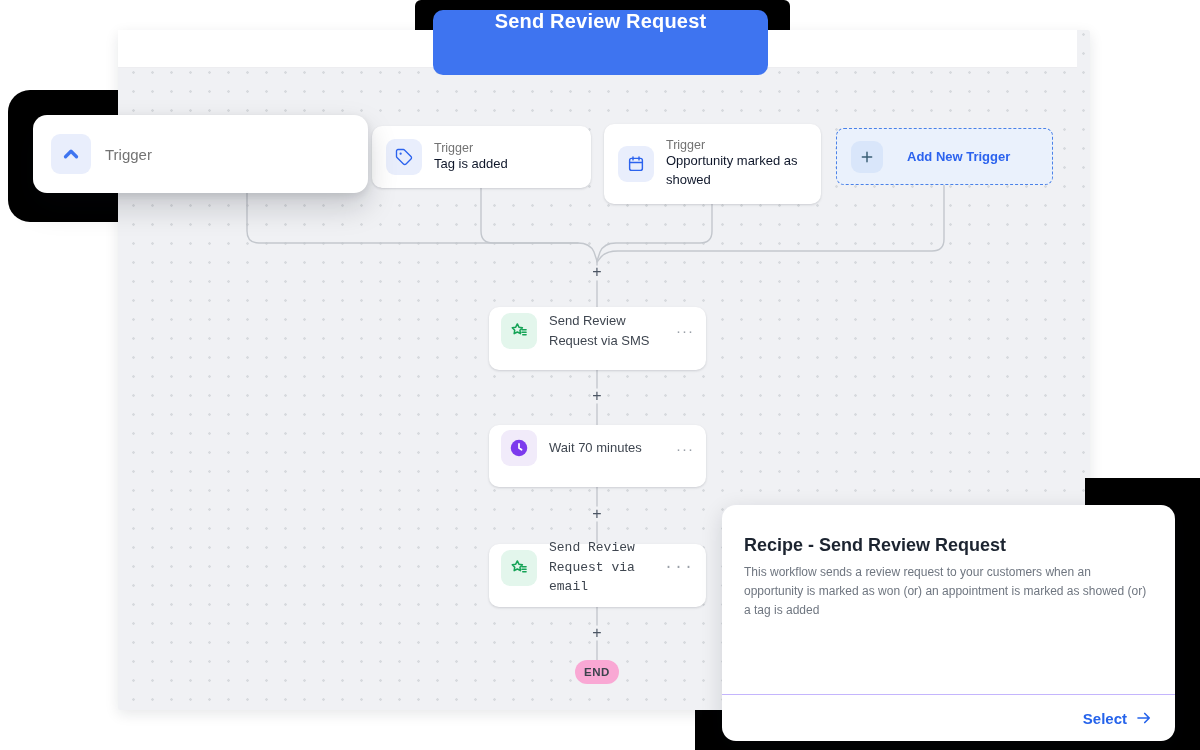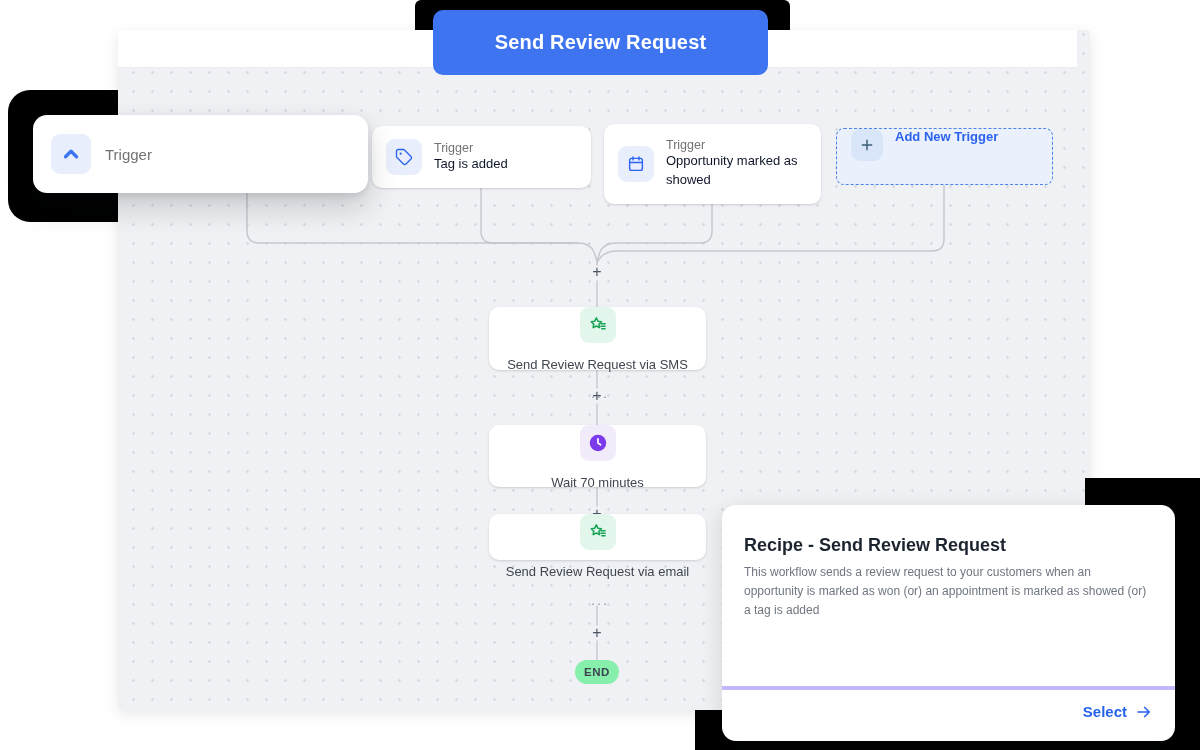--- a/index.html
+++ b/index.html
@@ -19,21 +19,21 @@
     background-image:radial-gradient(circle, #d7dade 1.1px, transparent 1.5px);
     background-size:19px 19px; background-position:6px 14px;
     border-radius:3px; box-shadow:0 4px 14px rgba(20,25,40,.10); }
   .canvas-header { position:absolute; left:0; top:0; width:959px; height:38px; background:#ffffff; border-bottom:1px solid #ededf0; }
 
   svg.connectors { position:absolute; left:0; top:0; width:1200px; height:750px; z-index:3; pointer-events:none; }
   .plus-sign { position:absolute; z-index:3; color:#4b5563; font-size:16px; font-weight:400; transform:translate(-50%,-50%); line-height:1; }
 
   
   .title-button { position:absolute; left:433px; top:10px; width:335px; height:65px; z-index:6;
-    background:#3e74f0; border-radius:10px; display:flex; align-items:center; justify-content:center;
+    background:#3e74f0; border-radius:10px; display:flex; align-items:flex-start; justify-content:center;
     color:#ffffff; font-size:20px; font-weight:700; letter-spacing:.2px; cursor:pointer; }
 
   
   .card { position:absolute; background:#ffffff; border-radius:10px; display:flex; align-items:center;
     box-shadow:0 1px 3px rgba(20,25,40,.10), 0 1px 2px rgba(20,25,40,.06); z-index:4; }
   .icon-tile { flex:0 0 auto; display:flex; align-items:center; justify-content:center; border-radius:9px; }
   .tile-blue   { background:#e9eefc; }
   .tile-blue2  { background:#d9e6fa; }
   .tile-green  { background:#e3f6ec; }
   .tile-purple { background:#f1ebfa; }
@@ -50,42 +50,42 @@
   .trigger-sm { padding:0 14px; gap:12px; }
   .trigger-sm .icon-tile { width:36px; height:36px; }
   .trigger-sm .trigger-label { font-size:12.5px; }
   .trigger-sm .trigger-name  { font-size:13px; line-height:1.45; }
 
   .trigger-2 { left:372px; top:126px; width:219px; height:62px; }
   .trigger-3 { left:604px; top:124px; width:217px; height:80px; }
 
   .add-trigger { position:absolute; left:836px; top:128px; width:217px; height:57px; z-index:4;
     background:#eaf1fc; border:1.6px dashed #4b82e8; border-radius:8px;
-    display:flex; align-items:flex-start; gap:12px; padding:0 14px; cursor:pointer; }
+    display:flex; align-items:center; gap:24px; padding:0 14px; cursor:pointer; }
   .add-trigger .icon-tile { width:32px; height:32px; }
   .add-trigger-label { color:#2c63ee; font-size:13px; font-weight:700; }
 
-  .node { padding:0 12px 16px 12px; gap:12px;flex-direction:column; }
+  .node { padding:0 12px 16px 12px; gap:12px; }
   .node .icon-tile { width:36px; height:36px; }
   .node-name { flex:1 1 auto; color:#3f4650; font-size:13px; line-height:1.5; }
   .node-menu { color:#9aa0a8; font-size:15px; letter-spacing:1px; cursor:pointer; padding-left:4px; }
   .node-sms   { left:489px; top:307px; width:217px; height:63px; }
   .node-wait  { left:489px; top:425px; width:217px; height:62px; }
-  .node-email { left:489px; top:514px; width:217px; height:46px; }
+  .node-email { left:489px; top:544px; width:217px; height:63px;font-family:Liberation Mono, monospace; }
 
   .end-pill { position:absolute; left:575px; top:660px; width:44px; height:24px; z-index:4;
-    background:#86efac; border-radius:12px; display:flex; align-items:center; justify-content:center;
+    background:#f9a8d4; border-radius:12px; display:flex; align-items:center; justify-content:center;
     color:#3c434d; font-size:11.5px; font-weight:700; letter-spacing:.5px; }
 
   
   .recipe-card { position:absolute; left:722px; top:505px; width:453px; height:236px; z-index:6;
     background:#ffffff; border-radius:14px; box-shadow:0 6px 22px rgba(15,20,35,.14); }
   .recipe-title { position:absolute; left:22px; top:30px; font-size:18px; font-weight:700; color:#1c2430; }
   .recipe-desc  { position:absolute; left:22px; top:58px; width:408px; font-size:12px; line-height:1.57; color:#6f7680; }
-  .recipe-footer { position:absolute; left:0; bottom:8px; width:100%; height:47px; border-top:4px solid #c4b5fd;
+  .recipe-footer { position:absolute; left:0; bottom:0; width:100%; height:47px; border-top:1px solid #c4b5fd;
     display:flex; align-items:center; justify-content:flex-end; padding:0 22px; }
   .select-link { display:flex; align-items:center; gap:8px; color:#2563eb; font-size:15px; font-weight:600; cursor:pointer; }
 </style>
 </head>
 <body>
 
 <div class="stage">
 
   <div class="black-shape black-top"></div>
   <div class="black-shape black-left"></div>

